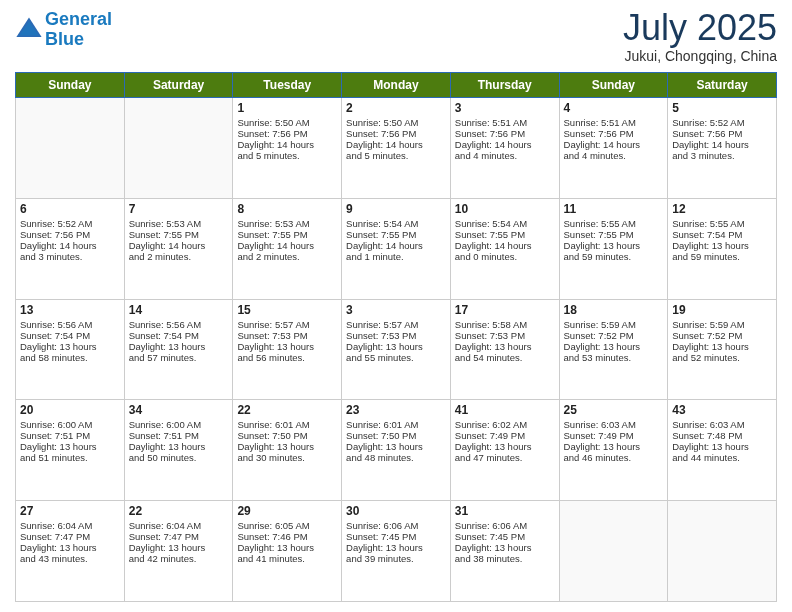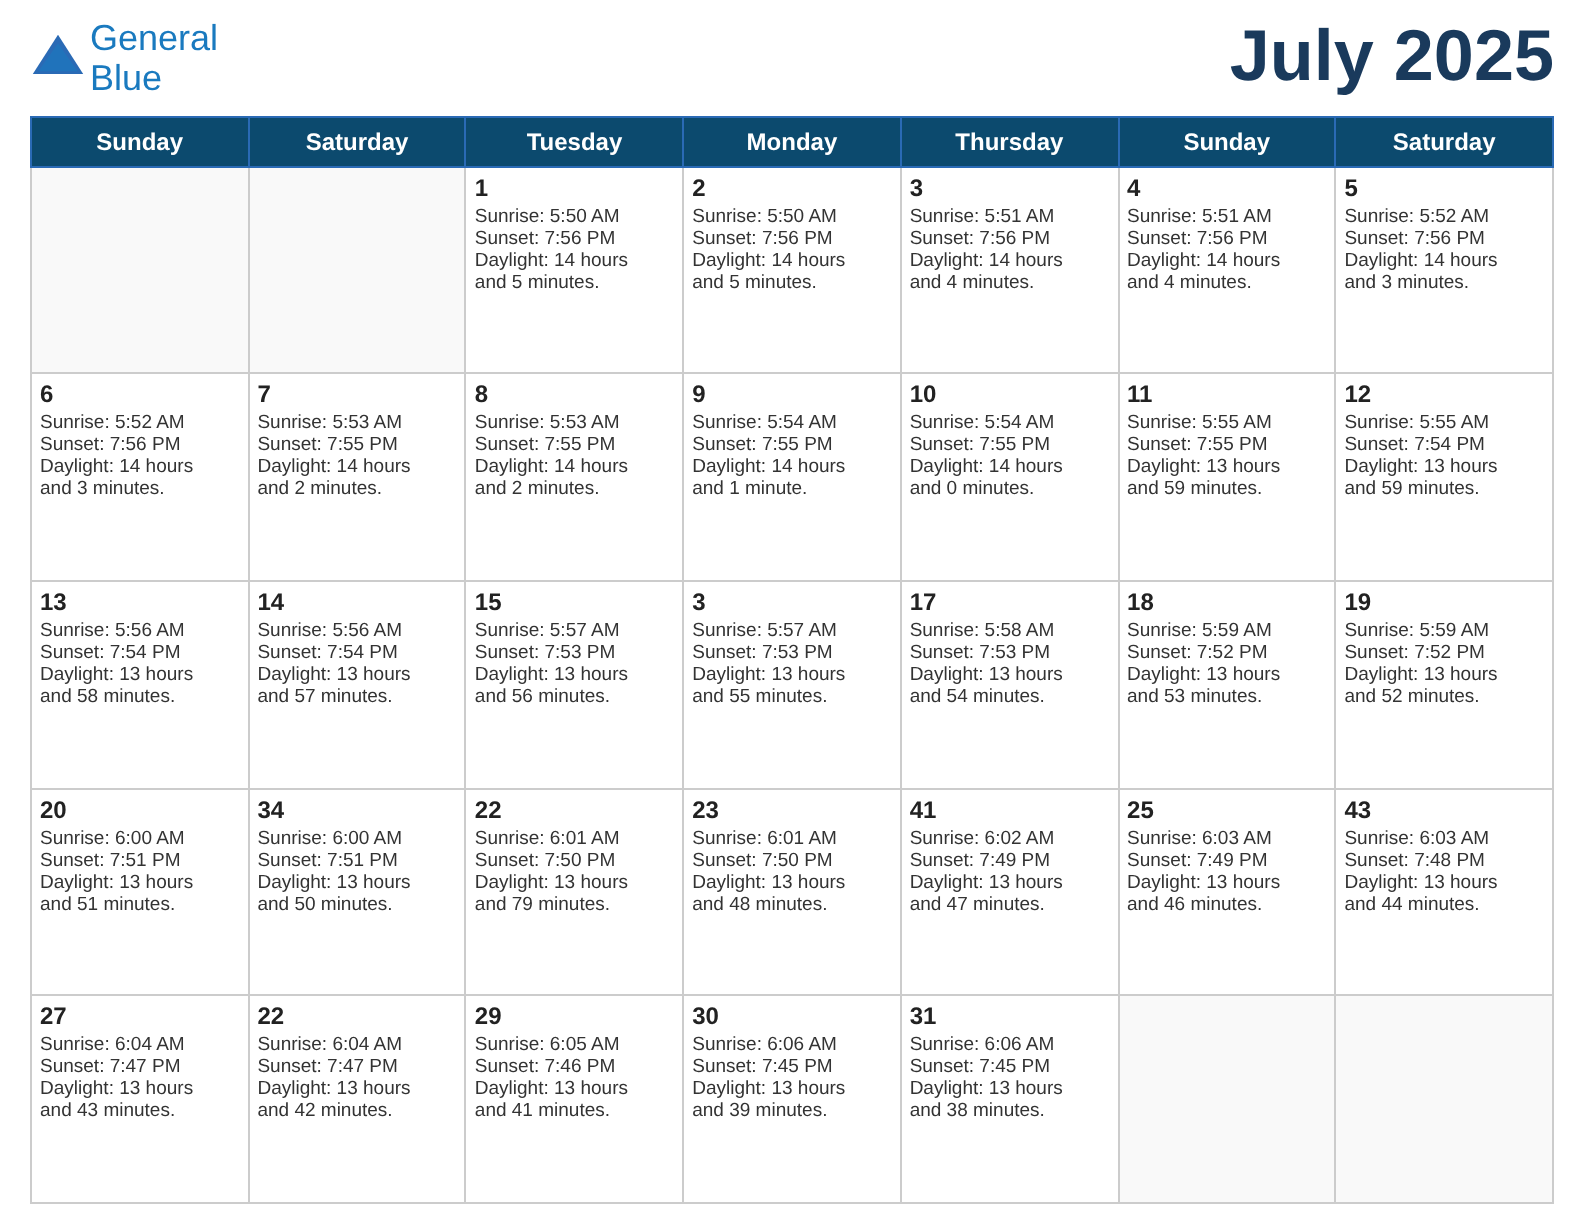--- a/index.html
+++ b/index.html
@@ -22,55 +22,55 @@
       justify-content: space-between;
       align-items: flex-start;
       margin-bottom: 8px;
     }
     .logo {
       display: flex;
       align-items: center;
     }
     .logo-text {
       font-size: 18px;
-      font-weight: normal;
+      font-weight: bold;
       color: #1a3a5c;
       line-height: 1.1;
     }
     .logo-text span {
       color: #1a7abf;
     }
     .logo-icon {
       width: 28px;
       height: 28px;
       margin-right: 2px;
     }
     .title-block {
       text-align: right;
     }
     .month-title {
       font-size: 36px;
-      font-weight: bold;
+      font-weight: normal;
       color: #1a3a5c;
       line-height: 1;
     }
     .subtitle {
       font-size: 14px;
       color: #333;
       margin-top: 2px;
     }
     .calendar {
       flex: 1;
       border: 1px solid #ccc;
       border-collapse: collapse;
       width: 100%;
       table-layout: fixed;
     }
     .calendar th {
-      background: #0c4a6e;
+      background: #4d7c0f;
       color: #fff;
       font-size: 12px;
       font-weight: bold;
       padding: 5px 16px;
       text-align: center;
       border: 1px solid #2a6ab5;
     }
     .calendar td {
       border: 1px solid #ccc;
       vertical-align: top;
@@ -100,20 +100,21 @@
         <polygon points="20,2 38,30 2,30" fill="#2a6ab5"></polygon>
         <polygon points="20,8 34,28 6,28" fill="#1a7abf" opacity="0.6"></polygon>
       </svg>
       <div class="logo-text">
         <div><span>General</span></div>
         <div><span style="color:#1a7abf;">Blue</span></div>
       </div>
     </div>
     <div class="title-block">
       <div class="month-title">July 2025</div>
+      <div class="subtitle">Jukui, Chongqing, China</div>
     </div>
   </div>
 
   <table class="calendar">
     <thead>
       <tr>
         <th>Sunday</th>
         <th>Saturday</th>
         <th>Tuesday</th>
         <th>Monday</th>
@@ -277,21 +278,21 @@
             <div>Sunrise: 6:00 AM</div>
             <div>Sunset: 7:51 PM</div>
             <div>Daylight: 13 hours</div>
             <div>and 50 minutes.</div>
           </td>
           <td>
             <span class="day-num">22</span>
             <div>Sunrise: 6:01 AM</div>
             <div>Sunset: 7:50 PM</div>
             <div>Daylight: 13 hours</div>
-            <div>and 79 minutes.</div>
+            <div>and 30 minutes.</div>
           </td>
           <td>
             <span class="day-num">23</span>
             <div>Sunrise: 6:01 AM</div>
             <div>Sunset: 7:50 PM</div>
             <div>Daylight: 13 hours</div>
             <div>and 48 minutes.</div>
           </td>
           <td>
             <span class="day-num">41</span>

